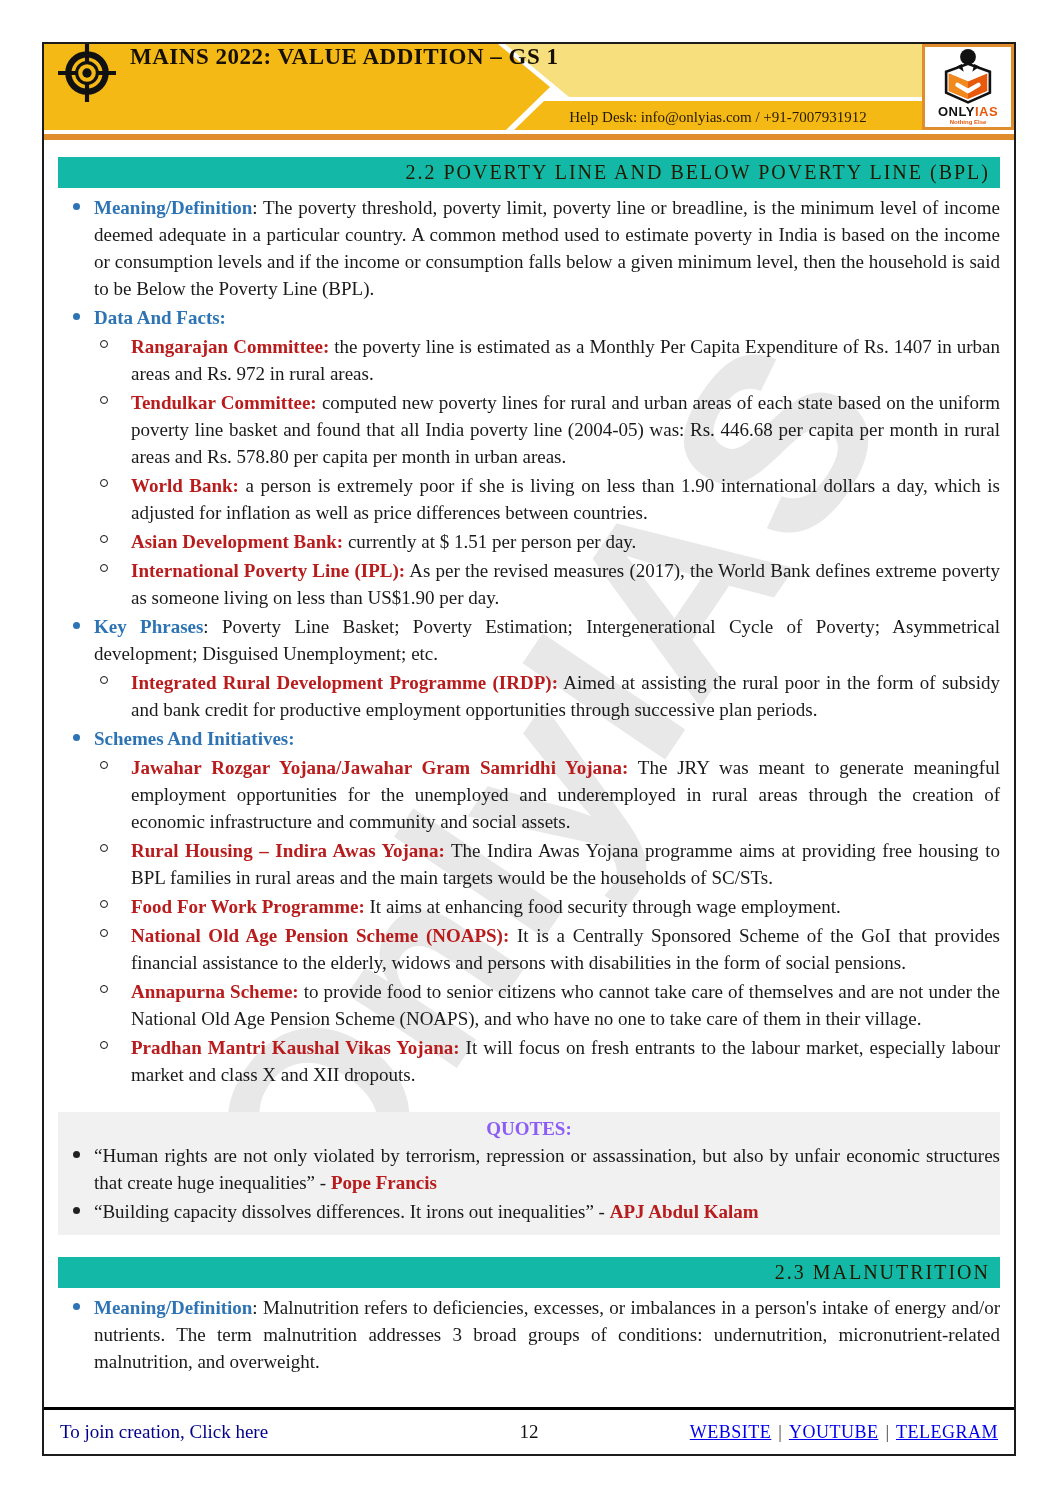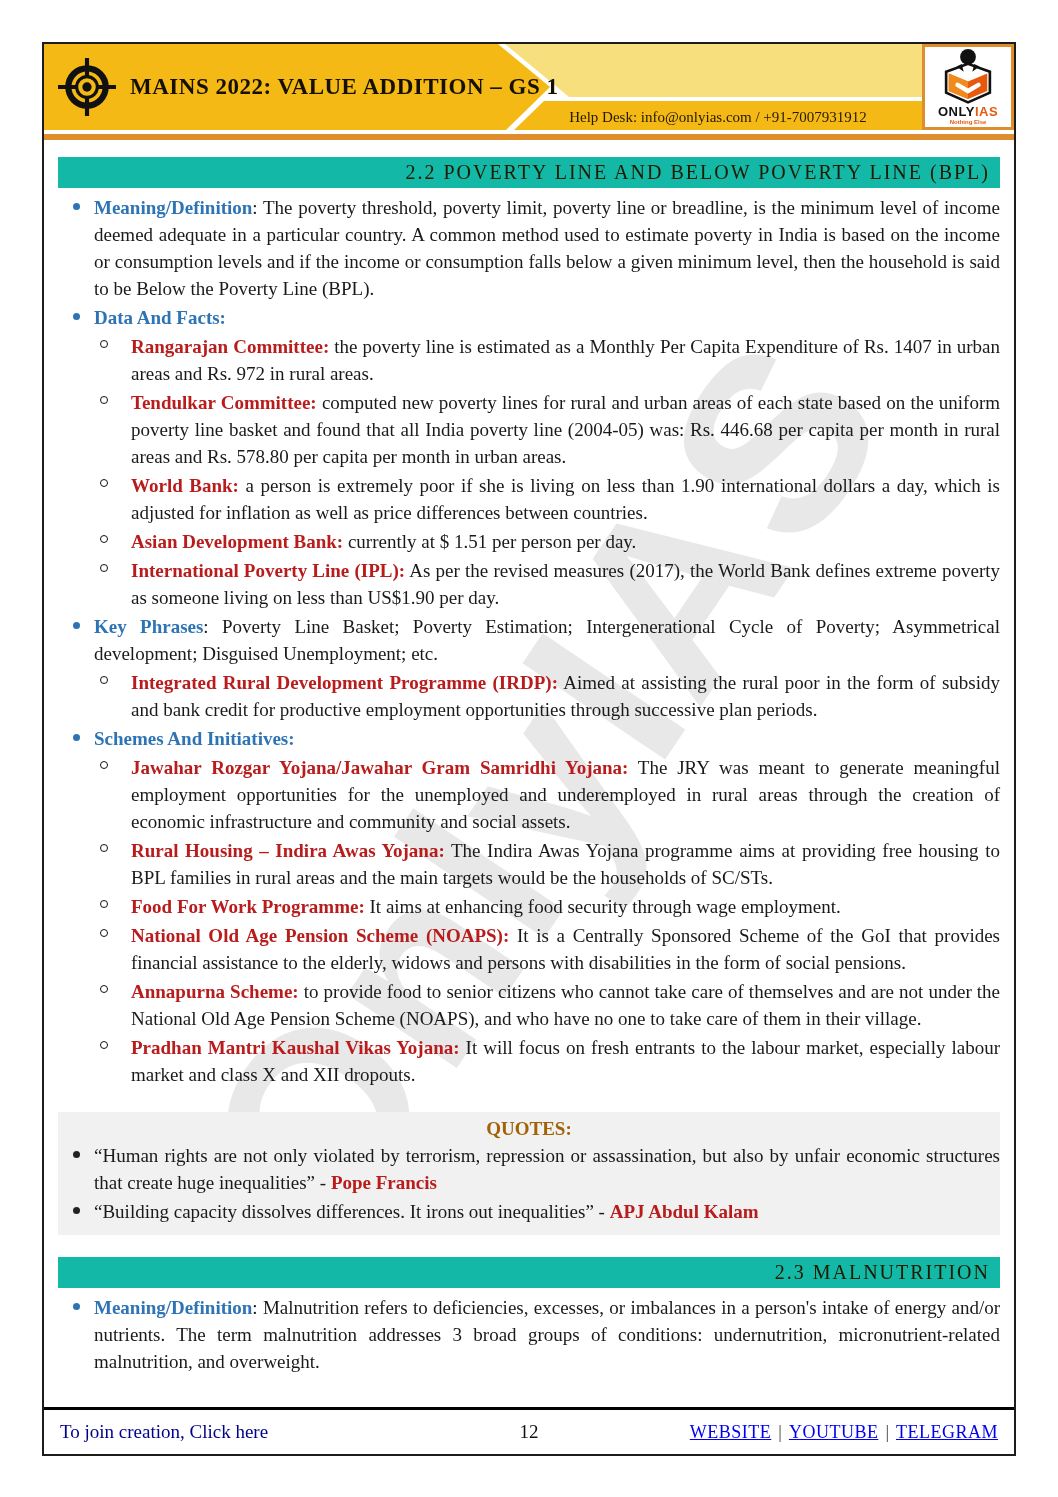--- a/index.html
+++ b/index.html
@@ -25,21 +25,21 @@
     -webkit-clip-path:polygon(461px 0,100% 0,100% 100%,525px 100%);
     clip-path:polygon(461px 0,100% 0,100% 100%,525px 100%);}
   .hl-chevron{position:absolute;top:0;left:0;right:0;bottom:0;background:#F5B915;
     -webkit-clip-path:polygon(0 0,454px 0,506px 43px,462px 86px,0 86px);
     clip-path:polygon(0 0,454px 0,506px 43px,462px 86px,0 86px);}
   .hl-helpdesk{position:absolute;bottom:0;left:0;right:0;height:29px;background:#F5B915;
     -webkit-clip-path:polygon(500px 0,100% 0,100% 100%,470px 100%);
     clip-path:polygon(500px 0,100% 0,100% 100%,470px 100%);}
   .helpdesk-text{position:absolute;left:470px;right:0;bottom:4px;text-align:center;
     font-size:15px;color:#241a00;z-index:3;}
-  .hdr-row{position:absolute;left:14px;top:0;height:86px;display:flex;align-items:center;z-index:3;}
+  .hdr-row{position:absolute;left:14px;top:0;height:86px;display:flex;align-items:flex-start;z-index:3;}
   .hdr-icon{width:58px;height:58px;margin-right:14px;}
   .hdr-title{font-size:23px;font-weight:bold;color:#161000;letter-spacing:0.5px;white-space:nowrap;}
   .logo-box{width:92px;box-sizing:border-box;border:3px solid #E08E2D;background:#fff;
     display:flex;flex-direction:column;align-items:center;justify-content:center;padding:2px 0;}
   .logo-brand{font-family:"Liberation Sans", sans-serif;font-weight:bold;font-size:13px;
     color:#111;letter-spacing:0.5px;line-height:1;}
   .logo-brand .orange{color:#E8590C;}
   .logo-tagline{font-family:"Liberation Sans", sans-serif;font-size:6px;color:#E8590C;
     font-weight:bold;margin-top:1px;}
   .orange-divider{height:6px;background:#E08E2D;margin-top:4px;}
@@ -55,21 +55,21 @@
   .dot{width:7px;height:7px;border-radius:50%;background:#2E74B5;display:block;}
   .dot.dark{background:#222;}
   .li.l2{padding-left:36px;}
   .li .mk2{flex:0 0 31px;display:flex;justify-content:flex-start;padding-left:6px;padding-top:7px;}
   .circ{width:8px;height:8px;border-radius:50%;border:1.5px solid #111;display:block;box-sizing:border-box;}
   .txt{flex:1;font-size:19px;line-height:27px;text-align:justify;color:#1a1a1a;}
   b{color:#b91c1c;}
   .blue{color:#2E74B5;font-weight:bold;}
   
   .quotes{margin-top:24px;background:#F1F1F1;padding:6px 0 10px 0;}
-  .quotes-title{text-align:center;font-weight:bold;font-size:19px;color:#a16207;}
+  .quotes-title{text-align:center;font-weight:bold;font-size:19px;color:#8b5cf6;}
   .quotes .li{margin-top:2px;}
   
   .footer{
     position:absolute;left:0;right:0;bottom:0;height:47px;border-top:3px solid #000;
     display:flex;align-items:center;padding:0 16px;box-sizing:border-box;background:#fff;z-index:2;
   }
   .footer-join{font-size:19px;color:#00008B;}
   .footer-page{position:absolute;left:0;right:0;text-align:center;font-size:19px;color:#111;}
   .footer-links{margin-left:auto;display:flex;align-items:center;gap:7px;z-index:1;}
   .footer-links a{font-size:18px;color:#0000EE;text-decoration:underline;letter-spacing:0.5px;}

